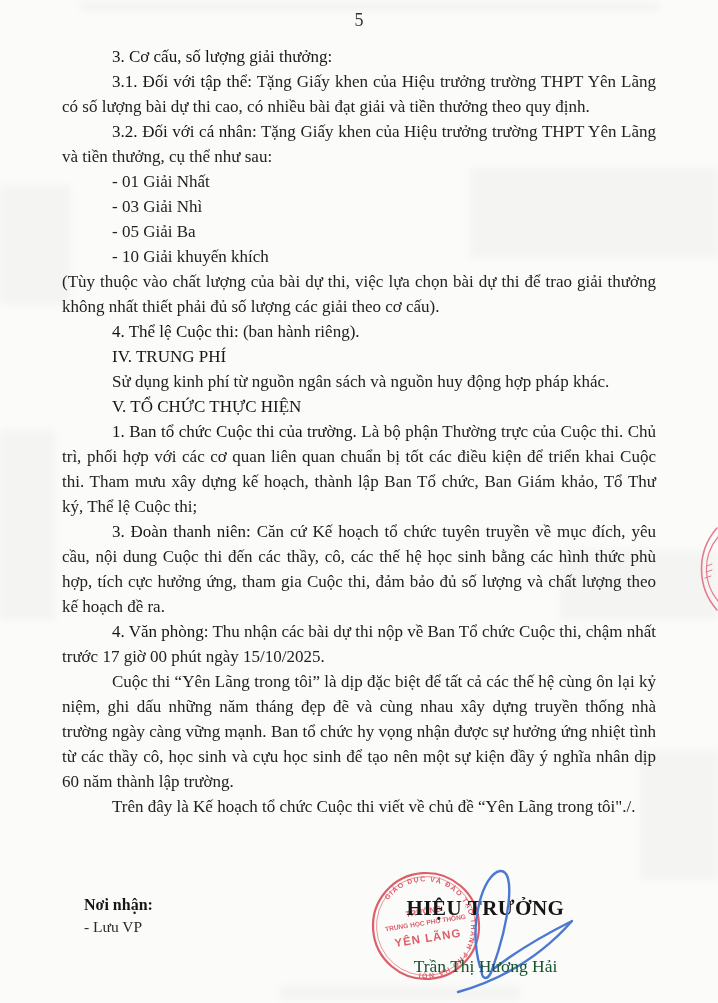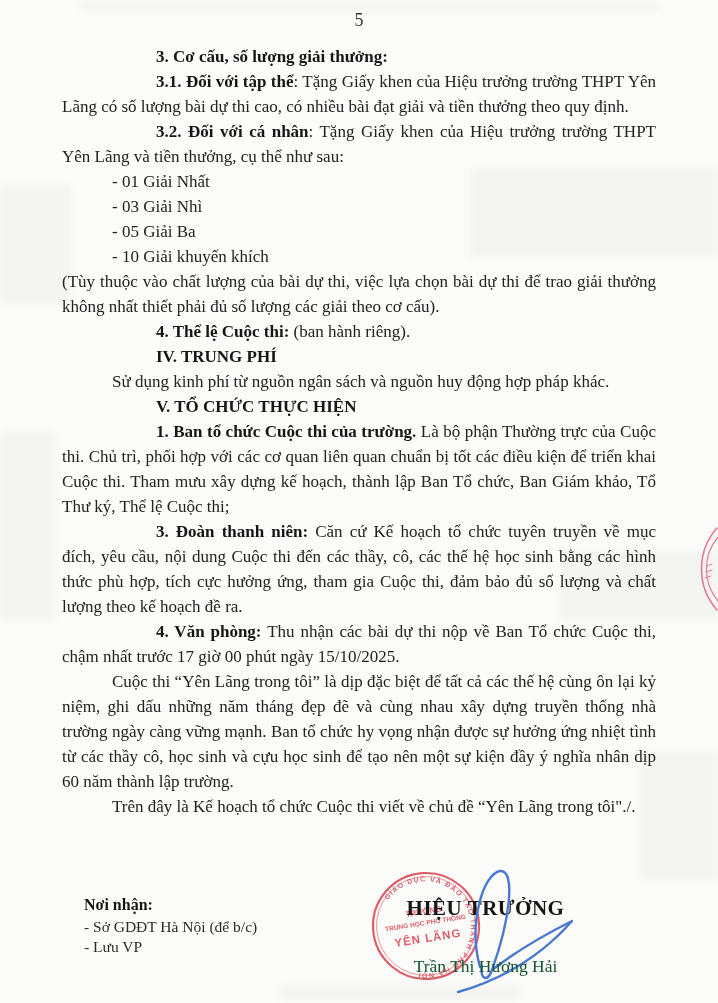--- a/index.html
+++ b/index.html
@@ -20,21 +20,21 @@
     position:absolute;top:10px;left:0;width:718px;
     text-align:center;font-size:18px;color:#333;
   }
   .doc-body{
     position:absolute;left:62px;top:44px;width:594px;
     font-size:17px;line-height:25px;text-align:justify;
   }
   .doc-body p{margin:0;}
   .doc-body p.indent{text-indent:50px;}
   .doc-body p.italic{}
-  .b{font-weight:700;color:#161616;margin-left:44px;}
+  .b{font-weight:400;color:#161616;}
 
   .footer-left{position:absolute;left:84px;top:895px;font-size:15.5px;line-height:20px;color:#2a2a2a;}
   .recip-label{font-weight:700;font-size:16px;color:#161616;margin-bottom:2px;}
 
   .sig-title{
     position:absolute;left:398px;top:896px;width:175px;
     text-align:center;font-weight:700;font-size:21px;letter-spacing:.5px;color:#161616;
   }
   .sig-name{
     position:absolute;left:388px;top:956px;width:195px;
@@ -107,21 +107,20 @@
   <svg class="signature-svg" width="150" height="140" viewBox="0 0 150 140">
     <path d="M 42,105 C 30,62 45,12 62,9 C 78,7 72,58 54,108 C 50,120 42,118 44,104" stroke-width="2.4"></path>
     <path d="M 54,108 C 85,84 116,68 134,59 C 112,84 76,114 20,130" stroke-width="2.4"></path>
   </svg>
 
   <div class="sig-name">Trần Thị Hương Hải</div>
 
   <div class="footer-left">
     <div class="recip-label">Nơi nhận:</div>
     <div id="recipients">
-        <div>- Sở GDĐT Hà Nội (để b/c)</div>
         <div>- Lưu VP</div>
       </div>
   </div>
 
   <svg class="edge-mark-svg" width="26" height="88" viewBox="0 0 26 88">
     <path d="M 25,2 A 62,62 0 0 0 25,84" stroke-width="1.6"></path>
     <path d="M 26,11 A 50,50 0 0 0 26,75" stroke-width="1.2"></path>
     <path d="M 15,40 l 5,-2 M 14,46 l 6,-2 M 13,52 l 6,-2" stroke-width="1"></path>
   </svg>
 

